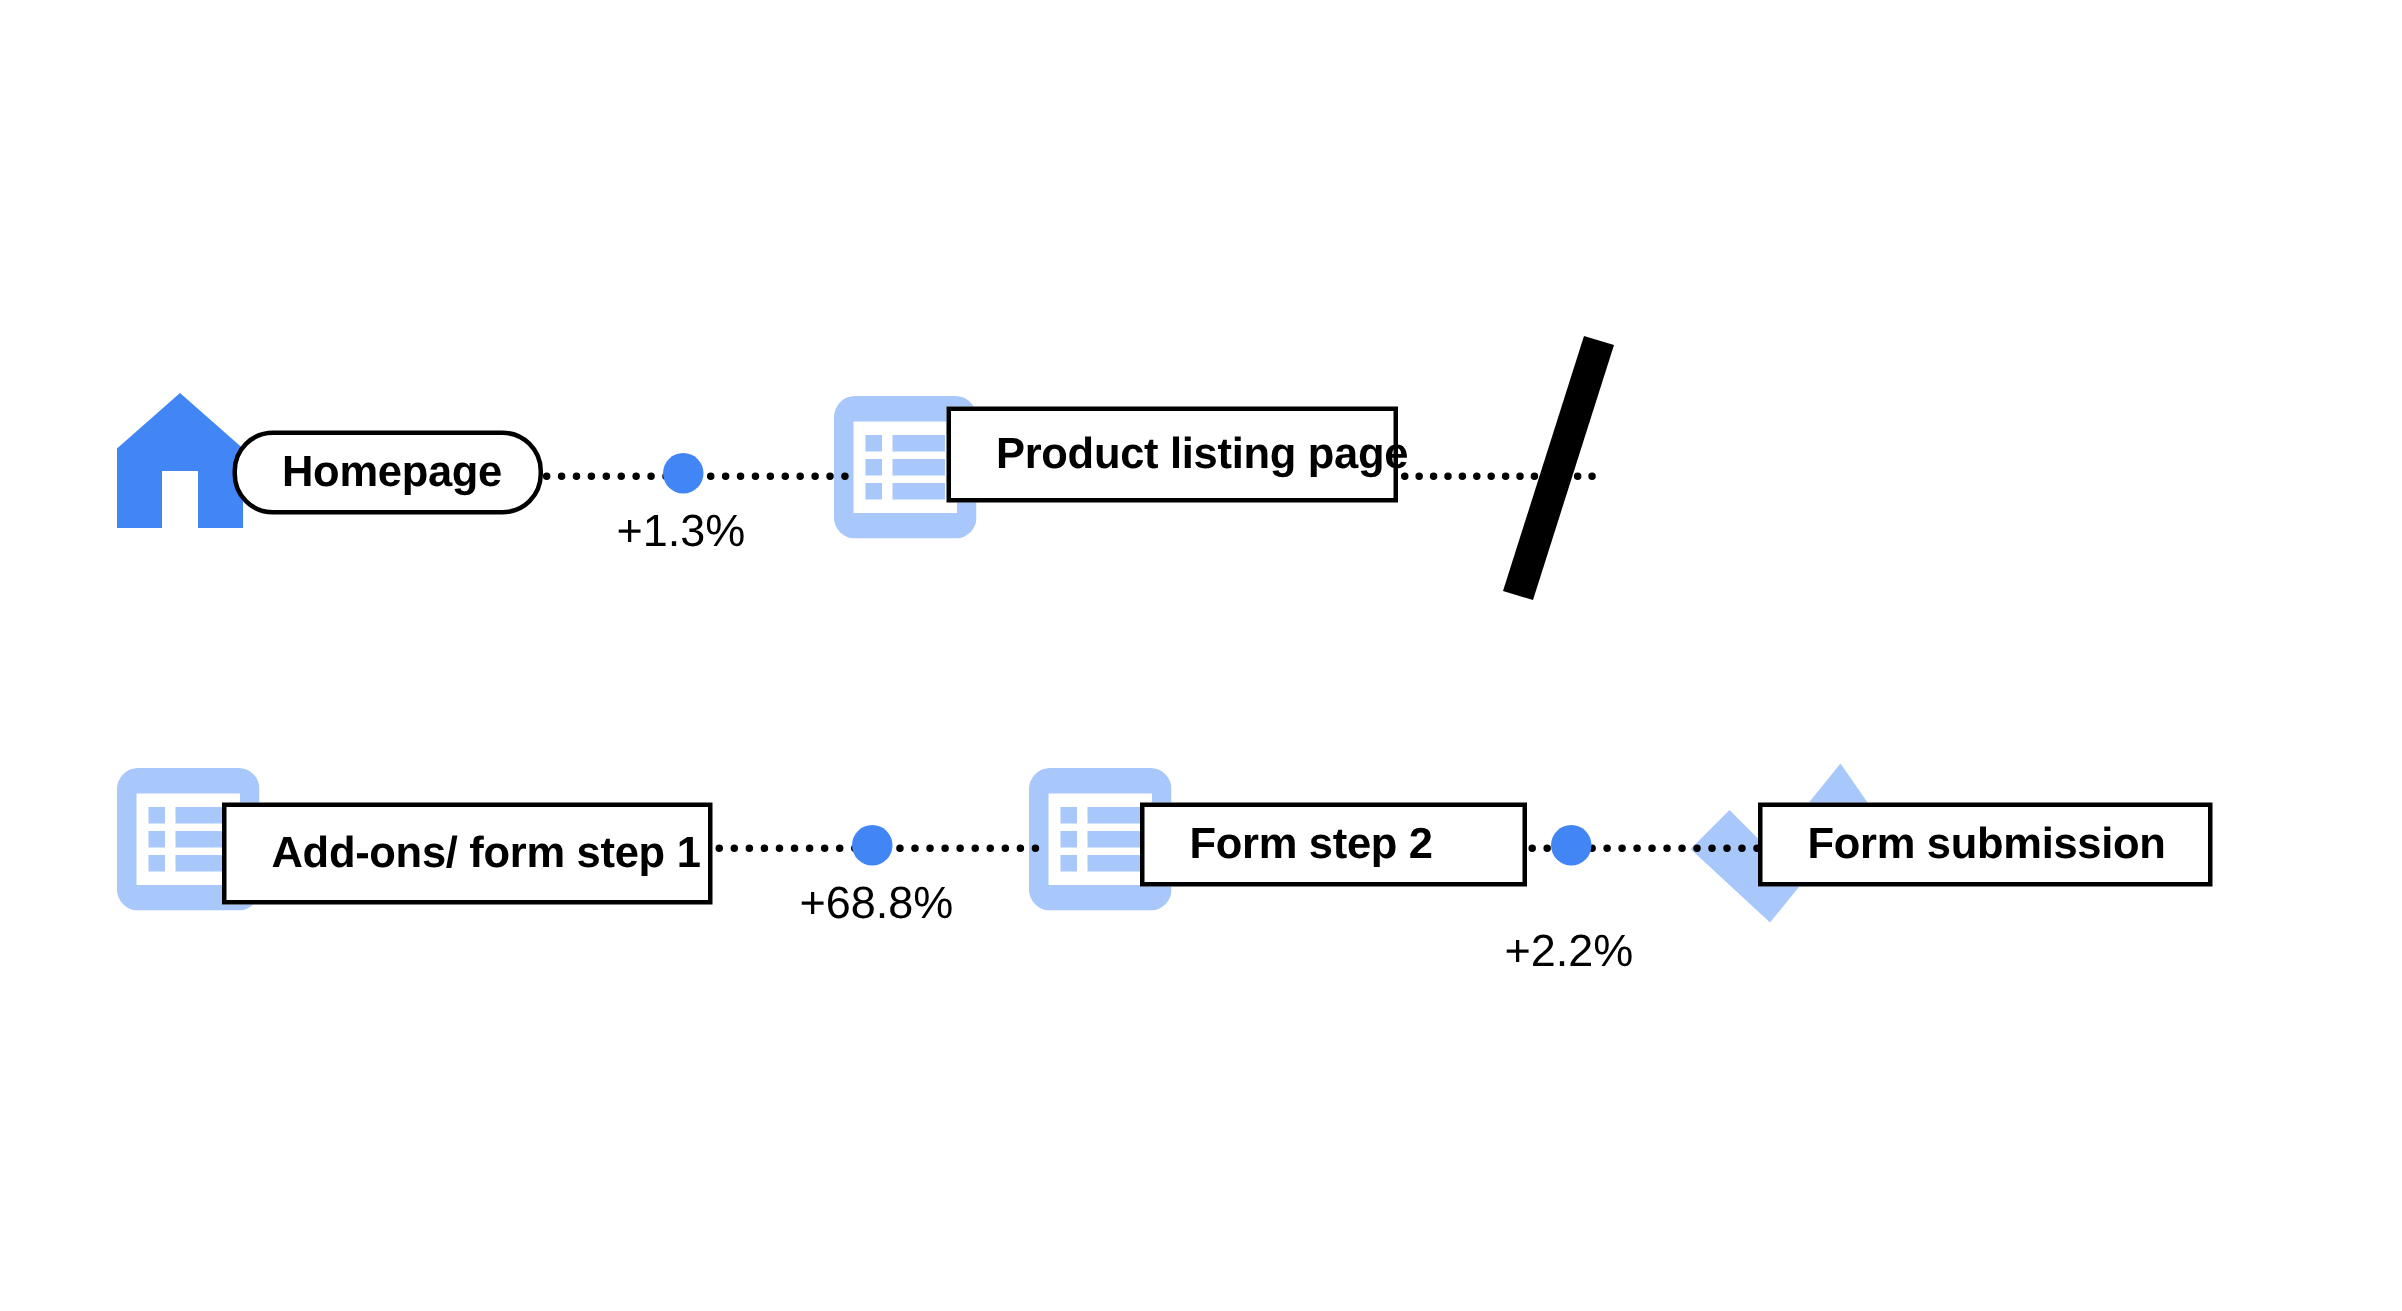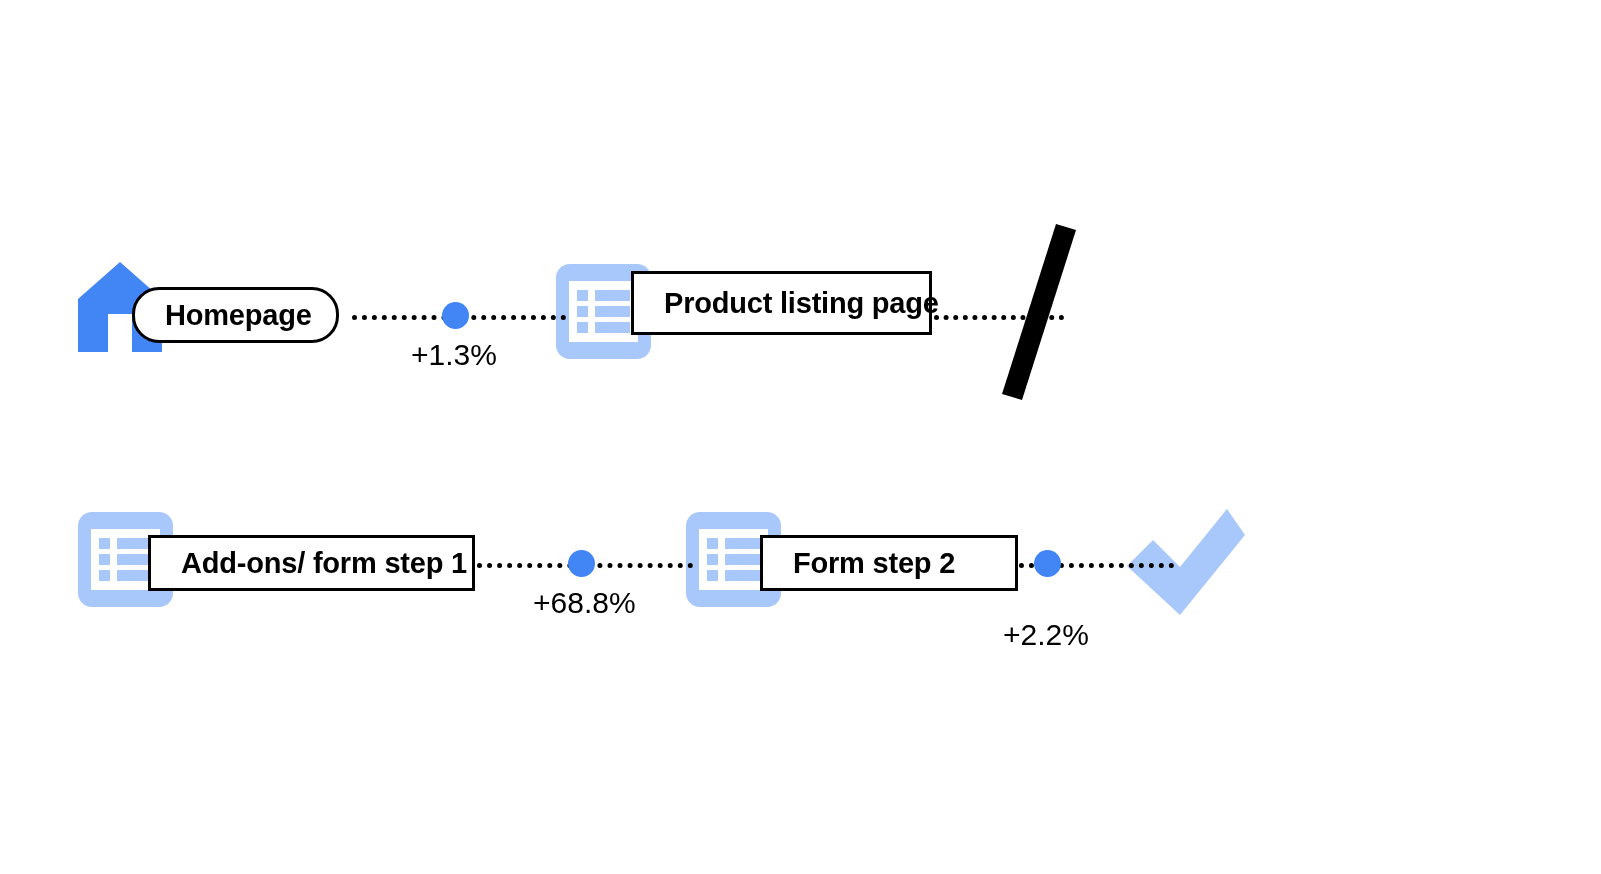--- a/index.html
+++ b/index.html
@@ -89,21 +89,21 @@
       <path d="M42 0 L84 37 L84 90 L54 90 L54 52 L30 52 L30 90 L0 90 L0 37 Z" fill="#4285F4"></path>
     </svg>
   </div>
 
   <div class="dotted" style="left:352px; top:315px; width:214px;"></div>
 
   <div class="dot" style="left:442px; top:302px;"></div>
 
   <div class="pct" style="left:411px; top:338px;">+1.3%</div>
 
-  <div class="label-box" style="left:132px; top:287px; width:207px; height:56px;border-radius:27px;">
+  <div class="label-box" style="left:155px; top:287px; width:207px; height:56px;border-radius:27px;">
     <span class="label-text">Homepage</span>
   </div>
 
   <div class="icon-wrap behind" style="left:556px; top:264px; width:95px; height:95px;">
     <svg width="95" height="95" viewBox="0 0 95 95" aria-hidden="true">
       <rect x="0" y="0" width="95" height="95" rx="14" ry="14" fill="#A8C7FA"></rect>
       <rect x="13" y="17" width="69" height="61" fill="#FFFFFF"></rect>
       <rect x="21" y="26" width="11" height="11" fill="#A8C7FA"></rect>
       <rect x="39" y="26" width="35" height="11" fill="#A8C7FA"></rect>
       <rect x="21" y="42" width="11" height="11" fill="#A8C7FA"></rect>
@@ -131,21 +131,21 @@
       <rect x="13" y="17" width="69" height="61" fill="#FFFFFF"></rect>
       <rect x="21" y="26" width="11" height="11" fill="#A8C7FA"></rect>
       <rect x="39" y="26" width="35" height="11" fill="#A8C7FA"></rect>
       <rect x="21" y="42" width="11" height="11" fill="#A8C7FA"></rect>
       <rect x="39" y="42" width="35" height="11" fill="#A8C7FA"></rect>
       <rect x="21" y="58" width="11" height="11" fill="#A8C7FA"></rect>
       <rect x="39" y="58" width="35" height="11" fill="#A8C7FA"></rect>
     </svg>
   </div>
 
-  <div class="label-box" style="left:148px; top:535px; width:327px; height:56px;">
+  <div class="label-box" style="left:148px; top:535px; width:327px; height:68px;">
     <span class="label-text">Add-ons/ form step 1</span>
   </div>
 
   <div class="dotted" style="left:477px; top:563px; width:216px;"></div>
 
   <div class="dot" style="left:568px; top:550px;"></div>
 
   <div class="pct" style="left:533px; top:586px;">+68.8%</div>
 
   <div class="icon-wrap behind" style="left:686px; top:512px; width:95px; height:95px;">
@@ -170,14 +170,17 @@
   <div class="dot" style="left:1034px; top:550px;"></div>
 
   <div class="pct" style="left:1003px; top:618px;text-align:right;">+2.2%</div>
 
   <div class="icon-wrap behind" style="left:1127px; top:509px; width:118px; height:106px;">
     <svg width="118" height="106" viewBox="0 0 118 106" aria-hidden="true">
       <polygon points="0,57 26,31 53,58 100,0 118,26 53,106" fill="#A8C7FA"></polygon>
     </svg>
   </div>
 
+  <div class="label-box" style="left:1172px; top:535px; width:303px; height:56px;">
+    <span class="label-text">Form submission</span>
+  </div>
 
 </div>
 
 </body></html>

